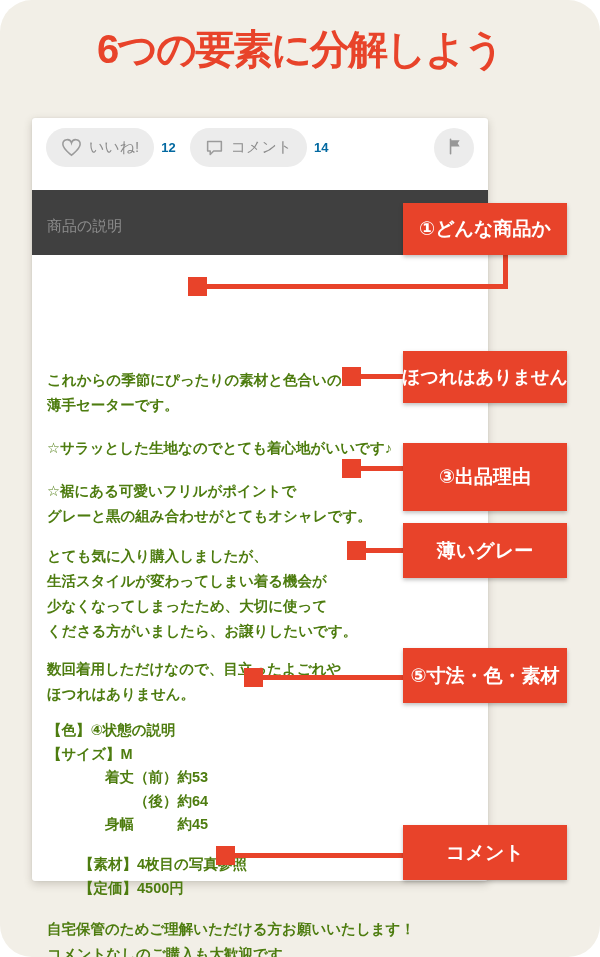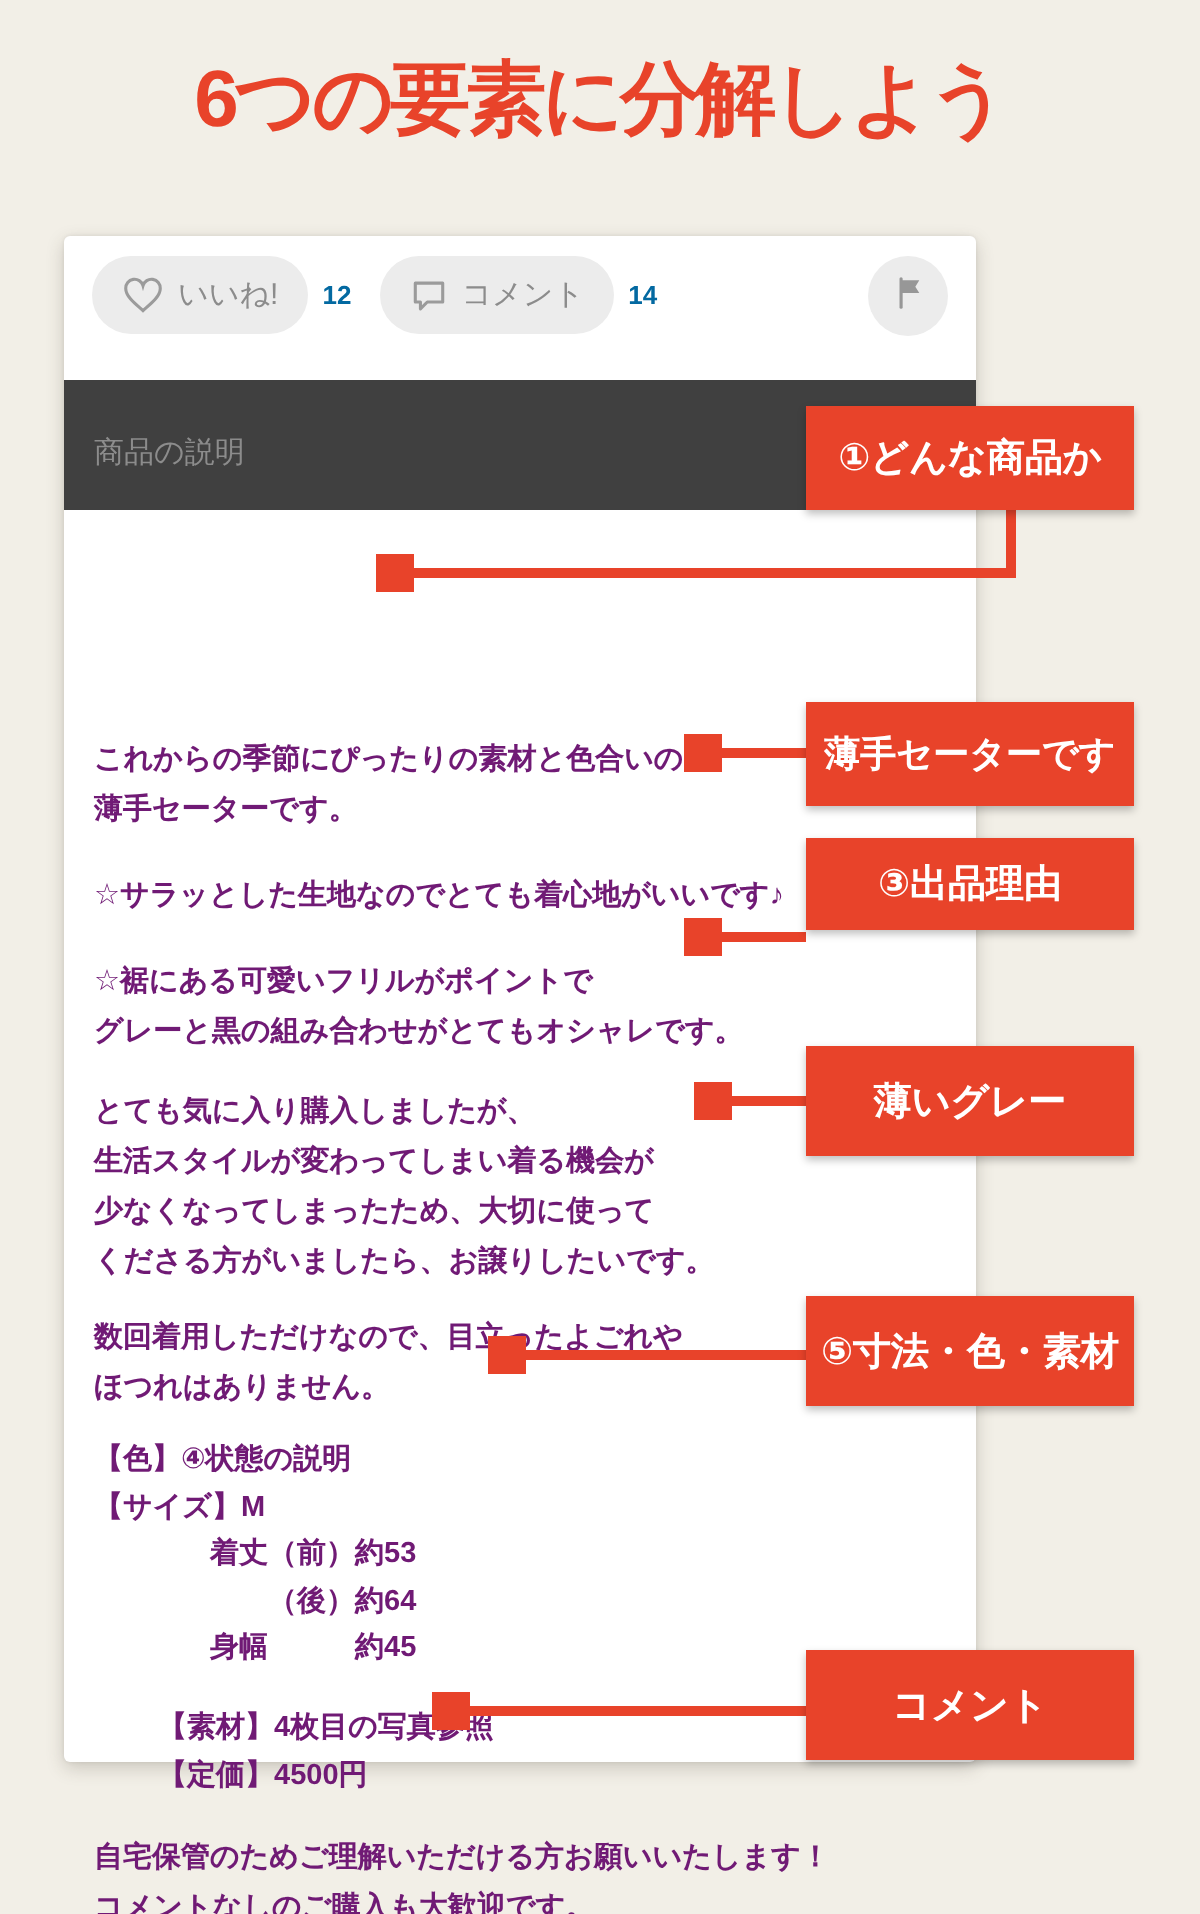--- a/index.html
+++ b/index.html
@@ -1,19 +1,20 @@
 <!DOCTYPE html>
 <html lang="ja"><head>
 <meta charset="utf-8">
 <style>
   html,body { margin:0; padding:0; }
   .page {
     position:relative; width:600px; height:957px;
     background:#F2EFE7; overflow:hidden;
     font-family:"Liberation Sans","DejaVu Sans",sans-serif;
+    border-radius:32px;
   }
   
   .title {
     position:absolute; left:0; top:22px; width:600px; margin:0;
     text-align:center; font-size:40px; font-weight:800;
     letter-spacing:-2px; color:#E8432A;
   }
   
   .card {
     position:absolute; left:32px; top:118px; width:456px; height:763px;
@@ -43,21 +44,21 @@
   .section-bar {
     position:absolute; top:72px; left:0; right:0; height:65px;
     background:#404040; display:flex; align-items:center;
     padding:8px 0 0 15px; box-sizing:border-box;
     color:#8C8C8C; font-size:15px;
   }
   .card-body { position:absolute; top:124px; left:0; right:0; bottom:0; }
   .para {
     position:absolute; left:15px; margin:0;
     font-size:14.5px; line-height:25px; font-weight:600;
-    color:#701a75; white-space:pre-line;
+    color:#4d7c0f; white-space:pre-line;
   }
   .pa0 { top:126px; } .pa1 { top:194px; } .pa2 { top:237px; }
   .pa3 { top:302px; } .pa4 { top:415px; }
   .pa5 { top:477px; line-height:23.5px; }
   .pa6 { top:610px; line-height:24px;margin-left:32px; }
   .pa7 { top:675px; }
   
   .marker { position:absolute; width:19px; height:19px; background:#E8432A; z-index:3; }
   .m0 { left:188px; top:277px; } .m1 { left:342px; top:367px; }
   .m2 { left:342px; top:459px; } .m3 { left:347px; top:541px; }
@@ -72,21 +73,21 @@
   .l5  { left:226px; top:853px; width:177px; }
   .callout {
     position:absolute; left:403px; width:164px; z-index:4;
     background:#E8432A; color:#ffffff;
     display:flex; align-items:center; justify-content:center;
     font-weight:700; font-size:19px; white-space:nowrap;
     box-shadow:0 2px 4px rgba(0,0,0,.25);
   }
   .c0 { top:203px; height:52px; }
   .c1 { top:351px; height:52px; font-size:18px; }
-  .c2 { top:419px; height:46px; }
+  .c2 { top:443px; height:68px; }
   .c3 { top:523px; height:55px; }
   .c4 { top:648px; height:55px; }
   .c5 { top:825px; height:55px; }
 </style>
 </head>
 <body>
 
 <div class="page">
 
   <h1 class="title">6つの要素に分解しよう</h1>
@@ -153,21 +154,21 @@
     </div>
   </div>
 
   <div class="marker m0"></div>
   <div class="cline l0h"></div>
   <div class="cline l0v"></div>
   <div class="callout c0">①どんな商品か</div>
 
   <div class="marker m1"></div>
   <div class="cline l1"></div>
-  <div class="callout c1">薄手セーターです</div>
+  <div class="callout c1">ほつれはありません</div>
 
   <div class="marker m2"></div>
   <div class="cline l2"></div>
   <div class="callout c2">③出品理由</div>
 
   <div class="marker m3"></div>
   <div class="cline l3"></div>
   <div class="callout c3">薄いグレー</div>
 
   <div class="marker m4"></div>

